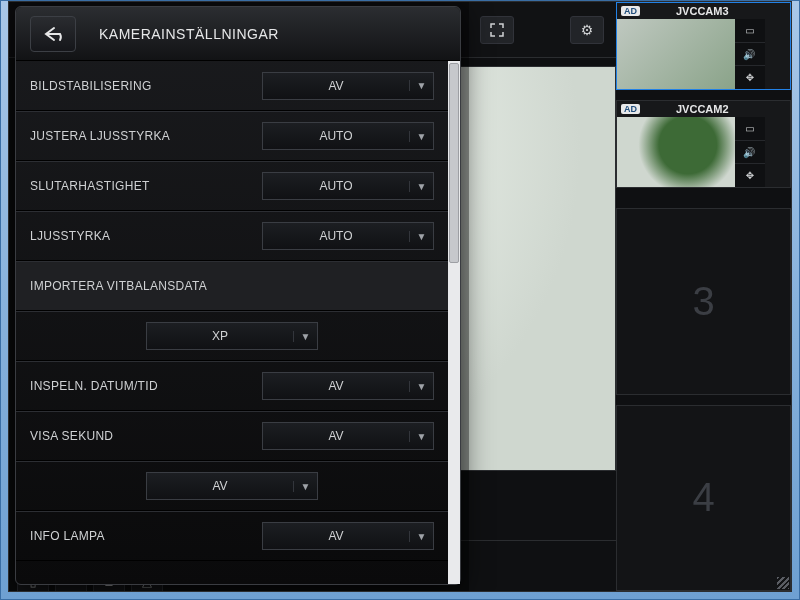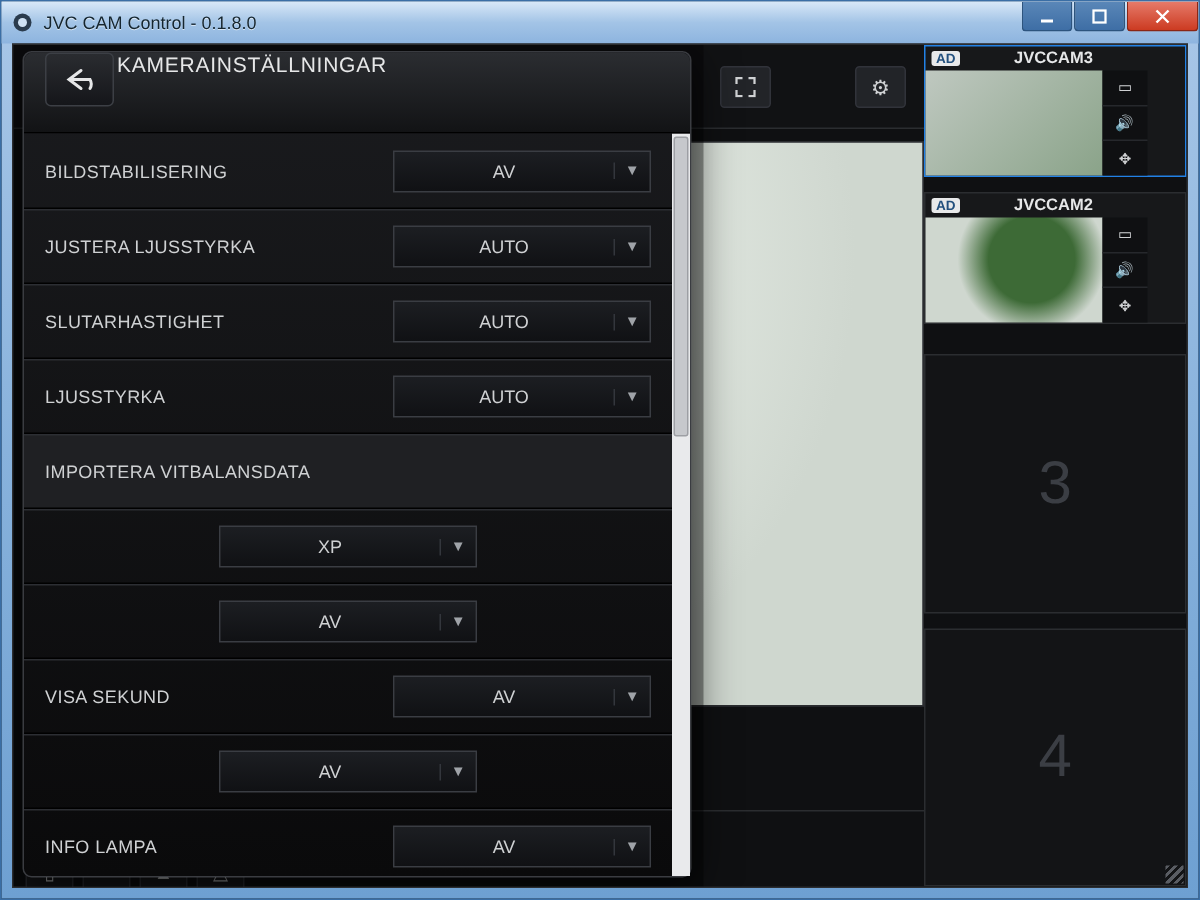--- a/index.html
+++ b/index.html
@@ -54,21 +54,21 @@
   .cam-thumb{width:118px;height:70px;background:linear-gradient(135deg,#bfc8c0,#8aa389);}
   .cam-thumb.plant{background:radial-gradient(circle at 60% 40%,#3d6a36 0 35%,#cfd7cf 60%);}
   .cam-side{width:30px;background:#0f1012;display:flex;flex-direction:column;}
   .cam-side .mini{flex:1;display:flex;align-items:center;justify-content:center;font-size:10px;color:#cfd1d3;border-bottom:1px solid #26282c;}
   .cam-side .mini:last-child{border:none;}
   .cam-slot{flex:1;border:1px solid #2b2d30;background:#131416;display:flex;align-items:center;justify-content:center;font-size:40px;color:#3b3e44;font-weight:300;}
 
   
   .overlay { position:absolute; top:0; left:0; width:460px; bottom:0; background:rgba(0,0,0,.35); }
   .panel { position:absolute; top:4px; left:6px; width:446px; bottom:6px; background:linear-gradient(180deg,#1a1b1e,#0a0a0b); border:1px solid #3a3c41; border-radius:6px; box-shadow:0 6px 30px rgba(0,0,0,.7); display:flex; flex-direction:column; }
-  .panel-head{height:54px;display:flex;gap:2px;padding:0 14px;background:linear-gradient(180deg,#2b2d31,#121315);border-bottom:1px solid #000;border-radius:6px 6px 0 0;}
+  .panel-head{height:54px;display:flex;align-items:center;gap:23px;padding:0 14px;background:linear-gradient(180deg,#2b2d31,#121315);border-bottom:1px solid #000;border-radius:6px 6px 0 0;}
   .back-btn{width:46px;height:36px;background:linear-gradient(180deg,#2a2c30,#15161a);border:1px solid #3c3f45;border-radius:4px;display:flex;align-items:center;justify-content:center;}
   .panel-title{font-size:14px;color:#e6e7e8;letter-spacing:.5px;}
   .panel-body{flex:1;overflow:hidden;position:relative;}
   .scroll{position:absolute;inset:0 12px 0 0;overflow-y:auto;}
   .row{height:50px;border-top:1px solid #2c2e33;border-bottom:1px solid #000;display:flex;align-items:center;padding:0 14px;justify-content:center;}
   .row:first-child{border-top:none;}
   .row-label{flex:1;font-size:12px;color:#cfd1d3;letter-spacing:.3px;}
   .row.cmd{background:#1f2023;}
   .select{width:172px;height:28px;background:linear-gradient(180deg,#1c1e22,#101114);border:1px solid #3a3d43;border-radius:0;display:flex;align-items:center;position:relative;}
   .select .val{flex:1;text-align:center;font-size:12px;color:#cfd1d3;}
@@ -77,46 +77,20 @@
   .vscroll{position:absolute;top:0;right:0;bottom:0;width:12px;background:#e9eaec;}
   .vscroll .thumb{position:absolute;left:1px;right:1px;top:2px;height:200px;background:#c6c8cc;border:1px solid #9d9fa4;border-radius:2px;}
 
   
   .grip{position:absolute;right:2px;bottom:2px;width:12px;height:12px;background:repeating-linear-gradient(135deg,#5a5d63 0 2px,transparent 2px 4px);}  
 </style>
 </head>
 <body>
 
 <div class="win-chrome">
-  <div class="win-titlebar">
-    <span class="app-icon">
-      <svg viewBox="0 0 16 16" width="16" height="16">
-          <circle cx="8" cy="8" r="6" fill="#2a3b4d"></circle>
-          <circle cx="8" cy="8" r="3" fill="#cfe1f3"></circle>
-        </svg>
-    </span>
-    <span class="title">JVC CAM Control - 0.1.8.0</span>
-    <div class="win-btns">
-      <div class="win-btn win-min">
-          <svg width="10" height="10">
-            <rect x="1" y="7" width="8" height="2" fill="#fff"></rect>
-          </svg>
-        </div>
-      <div class="win-btn win-max">
-          <svg width="10" height="10">
-            <rect x="1" y="1" width="8" height="8" fill="none" stroke="#fff" stroke-width="1.5"></rect>
-          </svg>
-        </div>
-      <div class="win-btn win-close">
-          <svg width="10" height="10">
-            <path d="M1 1 L9 9 M9 1 L1 9" stroke="#fff" stroke-width="1.6"></path>
-          </svg>
-        </div>
-    </div>
-  </div>
 
   <div class="win-client">
     <div class="app">
       <div class="main">
 
         <div class="topbar">
           <div class="spacer"></div>
           <span class="sd-badge"><span>SD</span><span class="sd-x">X</span></span>
           <div style="width:30px"></div>
           <span style="font-size:14px;">🔌</span>
@@ -227,20 +201,21 @@
                   <div class="row cmd">
                     <span class="row-label">IMPORTERA VITBALANSDATA</span>
                   </div>
                   <div class="row">
                     <div class="select">
                       <span class="val">XP</span>
                       <span class="caret">▼</span>
                     </div>
                   </div>
                   <div class="row">
+                    <span class="row-label">INSPELN. DATUM/TID</span>
                     <div class="select">
                       <span class="val">AV</span>
                       <span class="caret">▼</span>
                     </div>
                   </div>
                   <div class="row">
                     <span class="row-label">VISA SEKUND</span>
                     <div class="select">
                       <span class="val">AV</span>
                       <span class="caret">▼</span>

